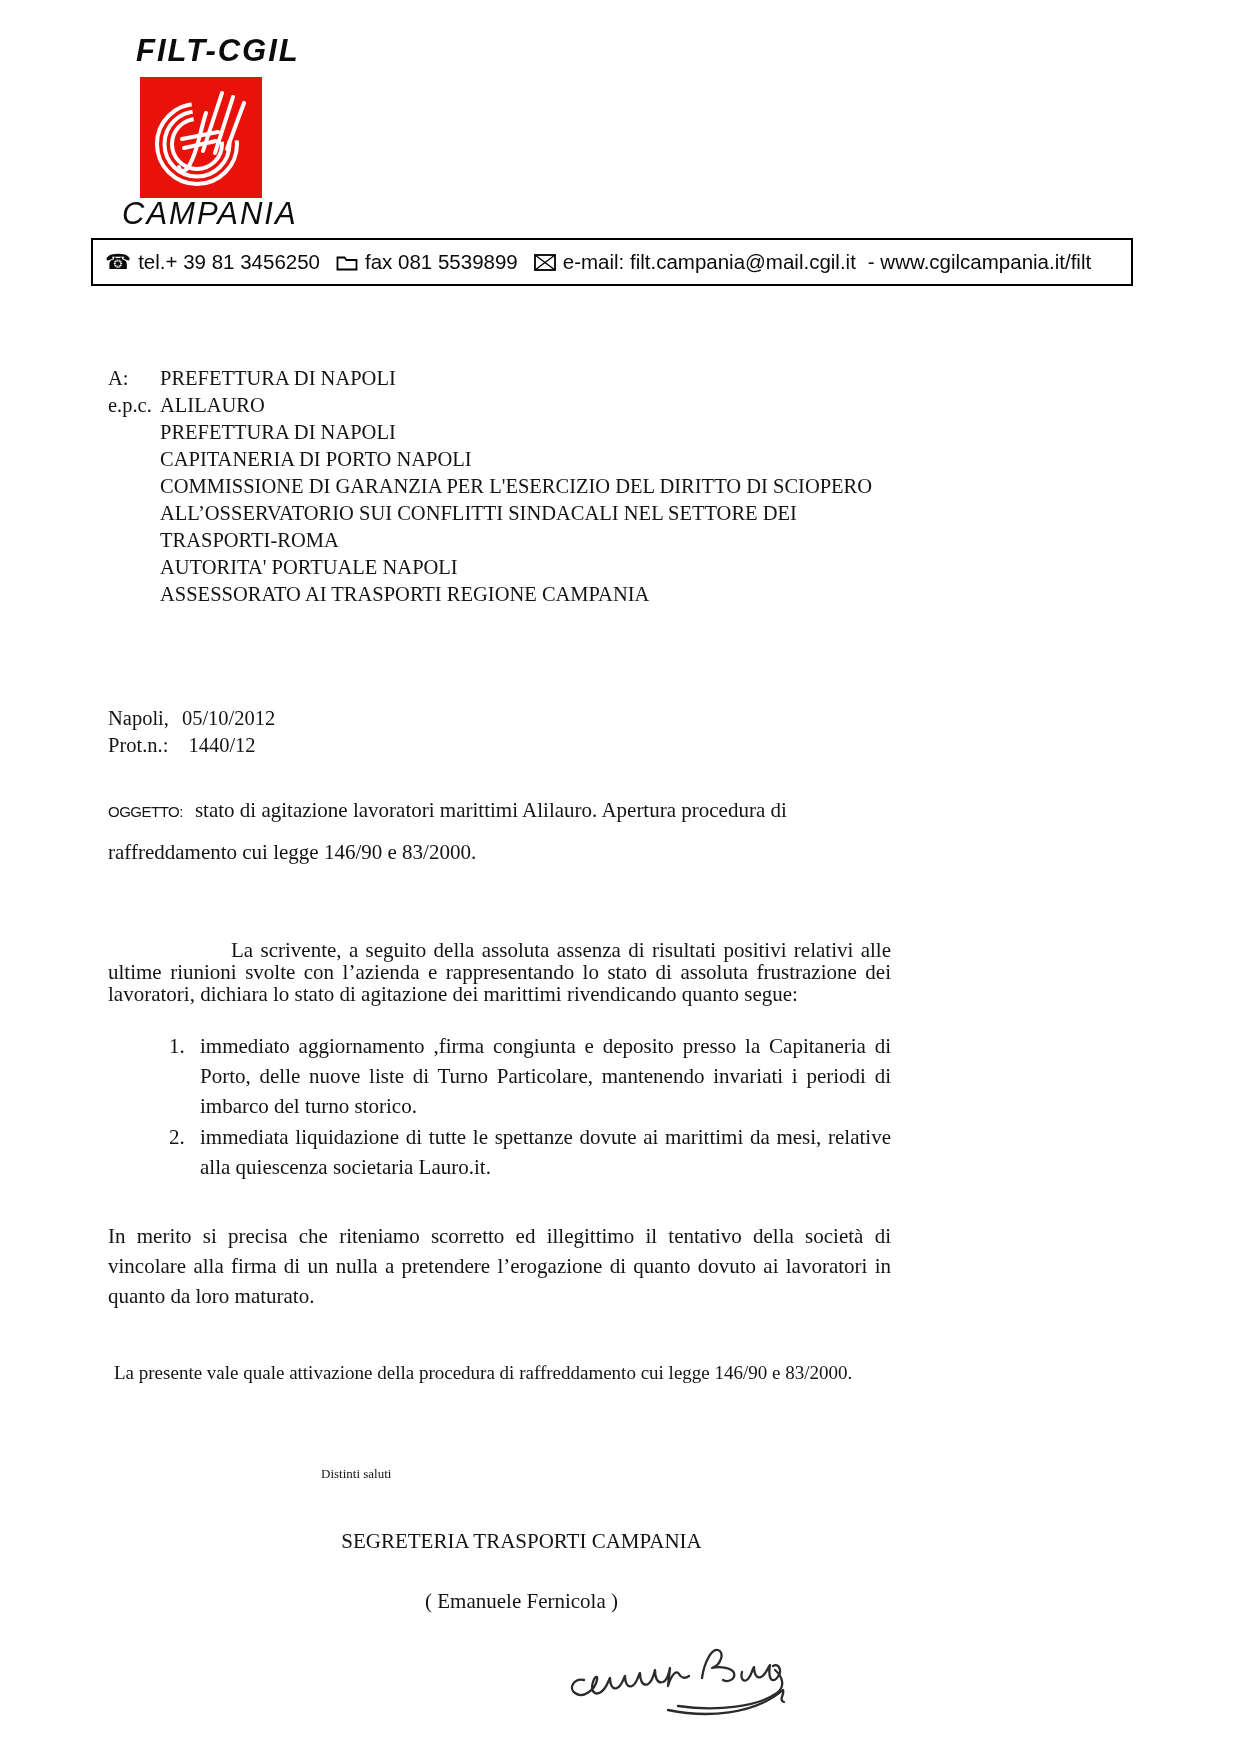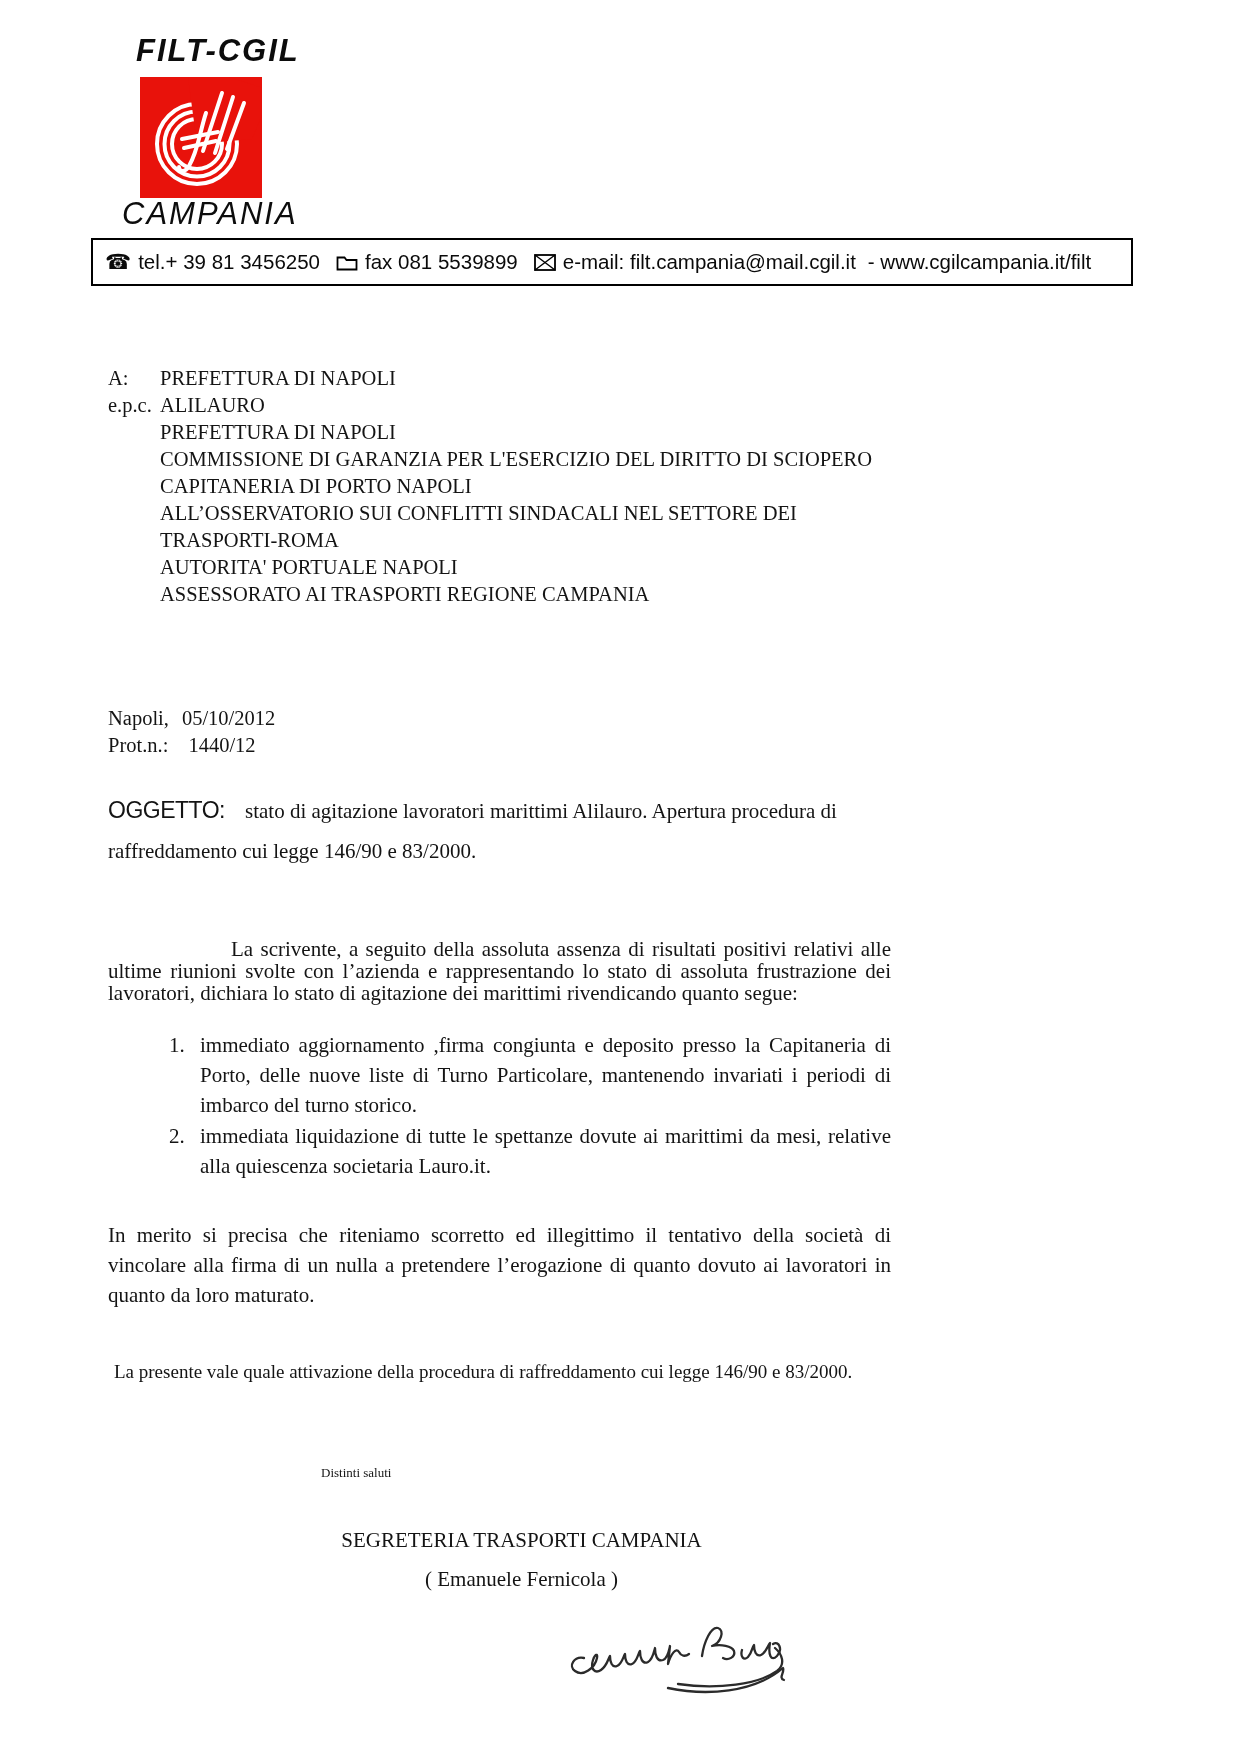--- a/index.html
+++ b/index.html
@@ -49,35 +49,35 @@
   .recipients .lbl { grid-column: 1; }
   .recipients .rcpt { grid-column: 2; }
 
   .meta-block { margin-top: 97px; line-height: 27px; }
   .meta-block .date-val { margin-left: 13px; }
   .meta-block .prot-val { margin-left: 20px; }
 
   .subject { margin-top: 31px; line-height: 40px; font-size: 21px; text-align: left; }
   .subject-label {
     font-family: "Liberation Sans", "DejaVu Sans", sans-serif;
-    font-size: 23px; letter-spacing: -0.5px; margin-right: 20px;
+    font-size: 15px; letter-spacing: -0.5px; margin-right: 12px;
   }
 
   .para1 { margin-top: 67px; text-indent: 123px; text-align: justify; line-height: 22px; font-size: 21px; }
 
   ol.demands { margin-top: 26px; padding-left: 82px; line-height: 30px; font-size: 21px; }
   ol.demands li { padding-left: 10px; text-align: justify; margin-bottom: 1px; }
 
   .para2 { margin-top: 39px; text-align: justify; line-height: 30px; font-size: 21px; }
   .para3 { margin-top: 47px; padding-left: 6px; line-height: 30px; font-size: 19px; }
 
   .salutation { margin-top: 78px; padding-left: 213px; font-size: 13px; }
 
   .signer-org  { margin-top: 47px; text-align: center; transform: translateX(22px); font-size: 21px; }
-  .signer-name { margin-top: 14px; text-align: center; transform: translateX(22px); font-size: 21px; }
+  .signer-name { margin-top: 35px; text-align: center; transform: translateX(22px); font-size: 21px; }
 
   .signature-wrap { margin-top: 8px; margin-left: 448px; width: 240px; height: 110px; }
 </style>
 </head>
 <body>
 
 <div class="page">
 
   <header class="letterhead">
     <div class="org-name">FILT-CGIL</div>
@@ -130,22 +130,22 @@
   <main class="letter">
 
     <section class="recipients">
       <span class="lbl">A:</span>
       <span class="rcpt">PREFETTURA DI NAPOLI</span>
 
       <span class="lbl">e.p.c.</span>
       <span class="rcpt">ALILAURO</span>
 
       <span class="rcpt">PREFETTURA DI NAPOLI</span>
+      <span class="rcpt">CAPITANERIA DI PORTO NAPOLI</span>
       <span class="rcpt">COMMISSIONE DI GARANZIA PER L'ESERCIZIO DEL DIRITTO DI SCIOPERO</span>
-      <span class="rcpt">CAPITANERIA DI PORTO NAPOLI</span>
       <span class="rcpt">ALL’OSSERVATORIO SUI CONFLITTI SINDACALI NEL SETTORE DEI TRASPORTI-ROMA</span>
       <span class="rcpt">AUTORITA' PORTUALE NAPOLI</span>
       <span class="rcpt">ASSESSORATO AI TRASPORTI REGIONE CAMPANIA</span>
     </section>
 
     <section class="meta-block">
       <div>
         <span>Napoli,</span><span class="date-val">05/10/2012</span>
       </div>
       <div>

